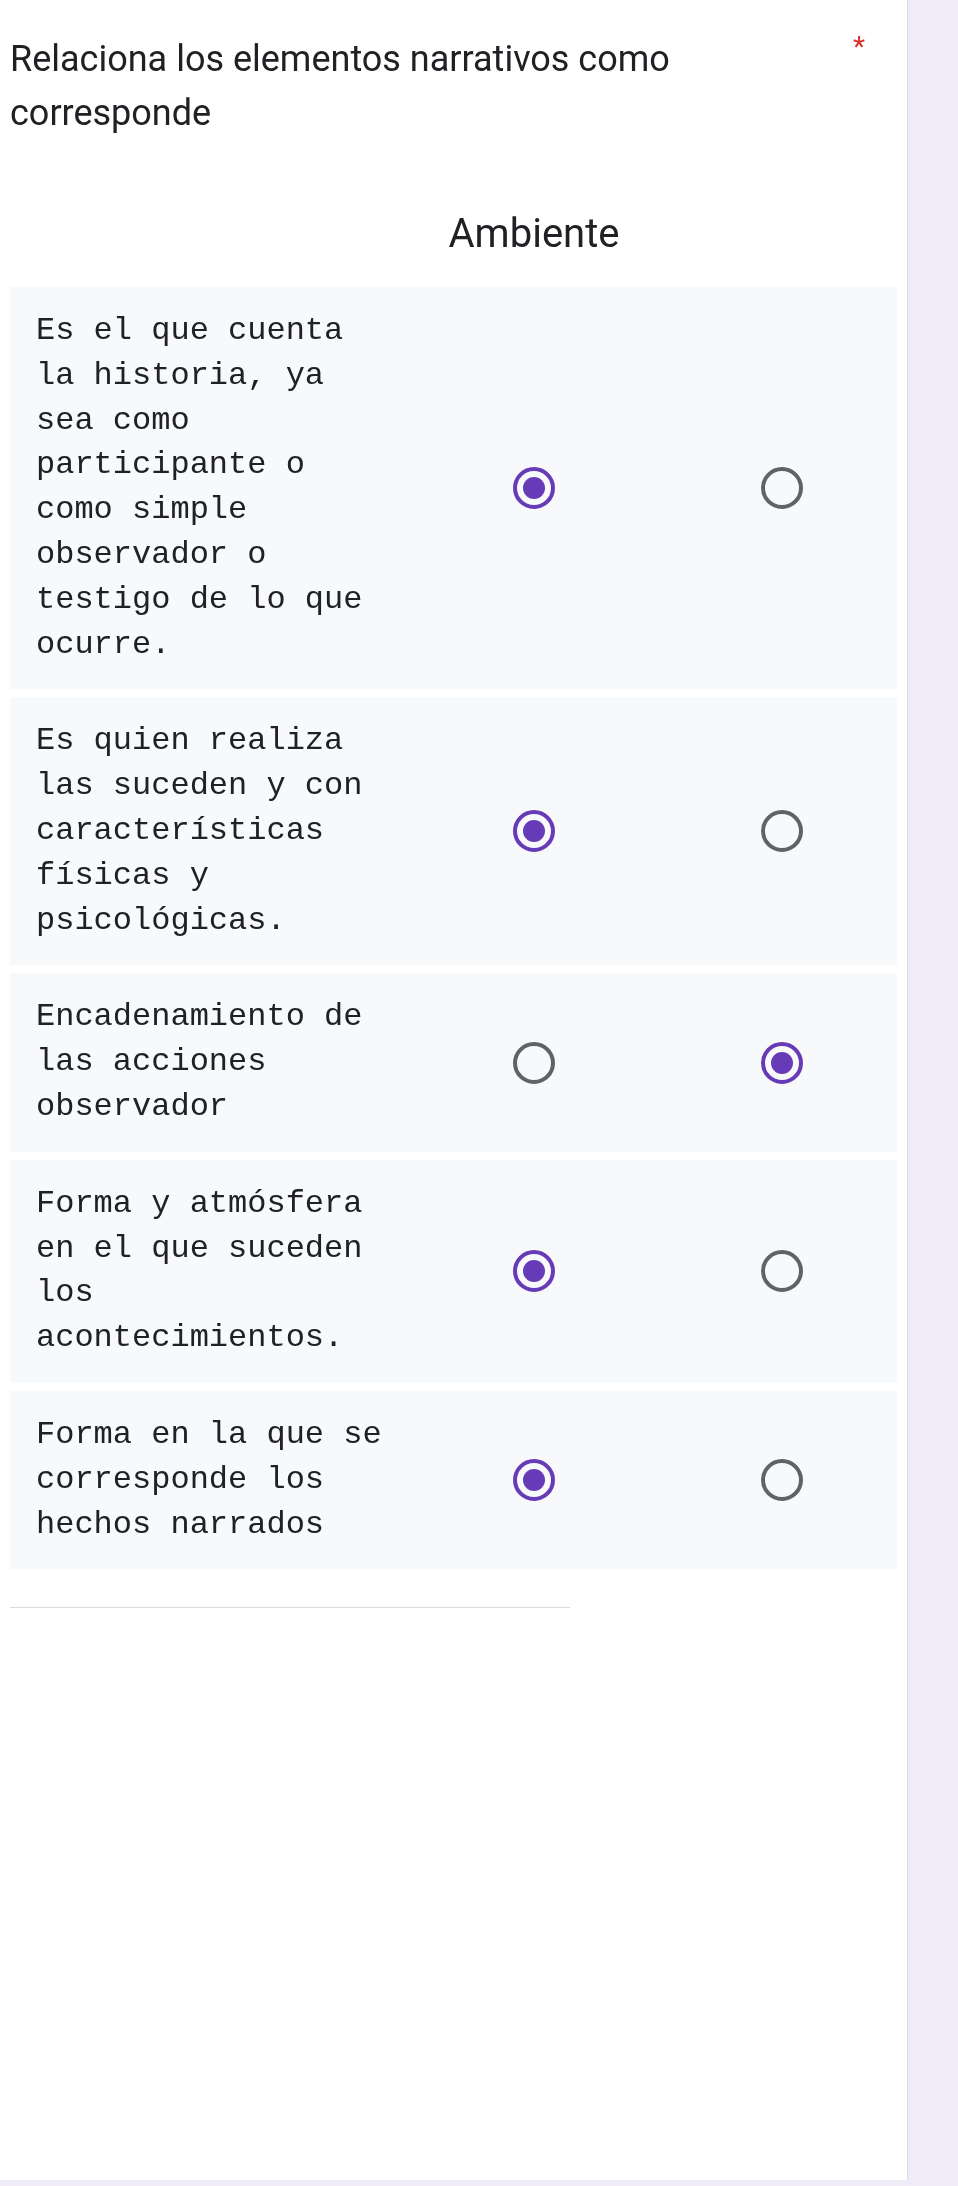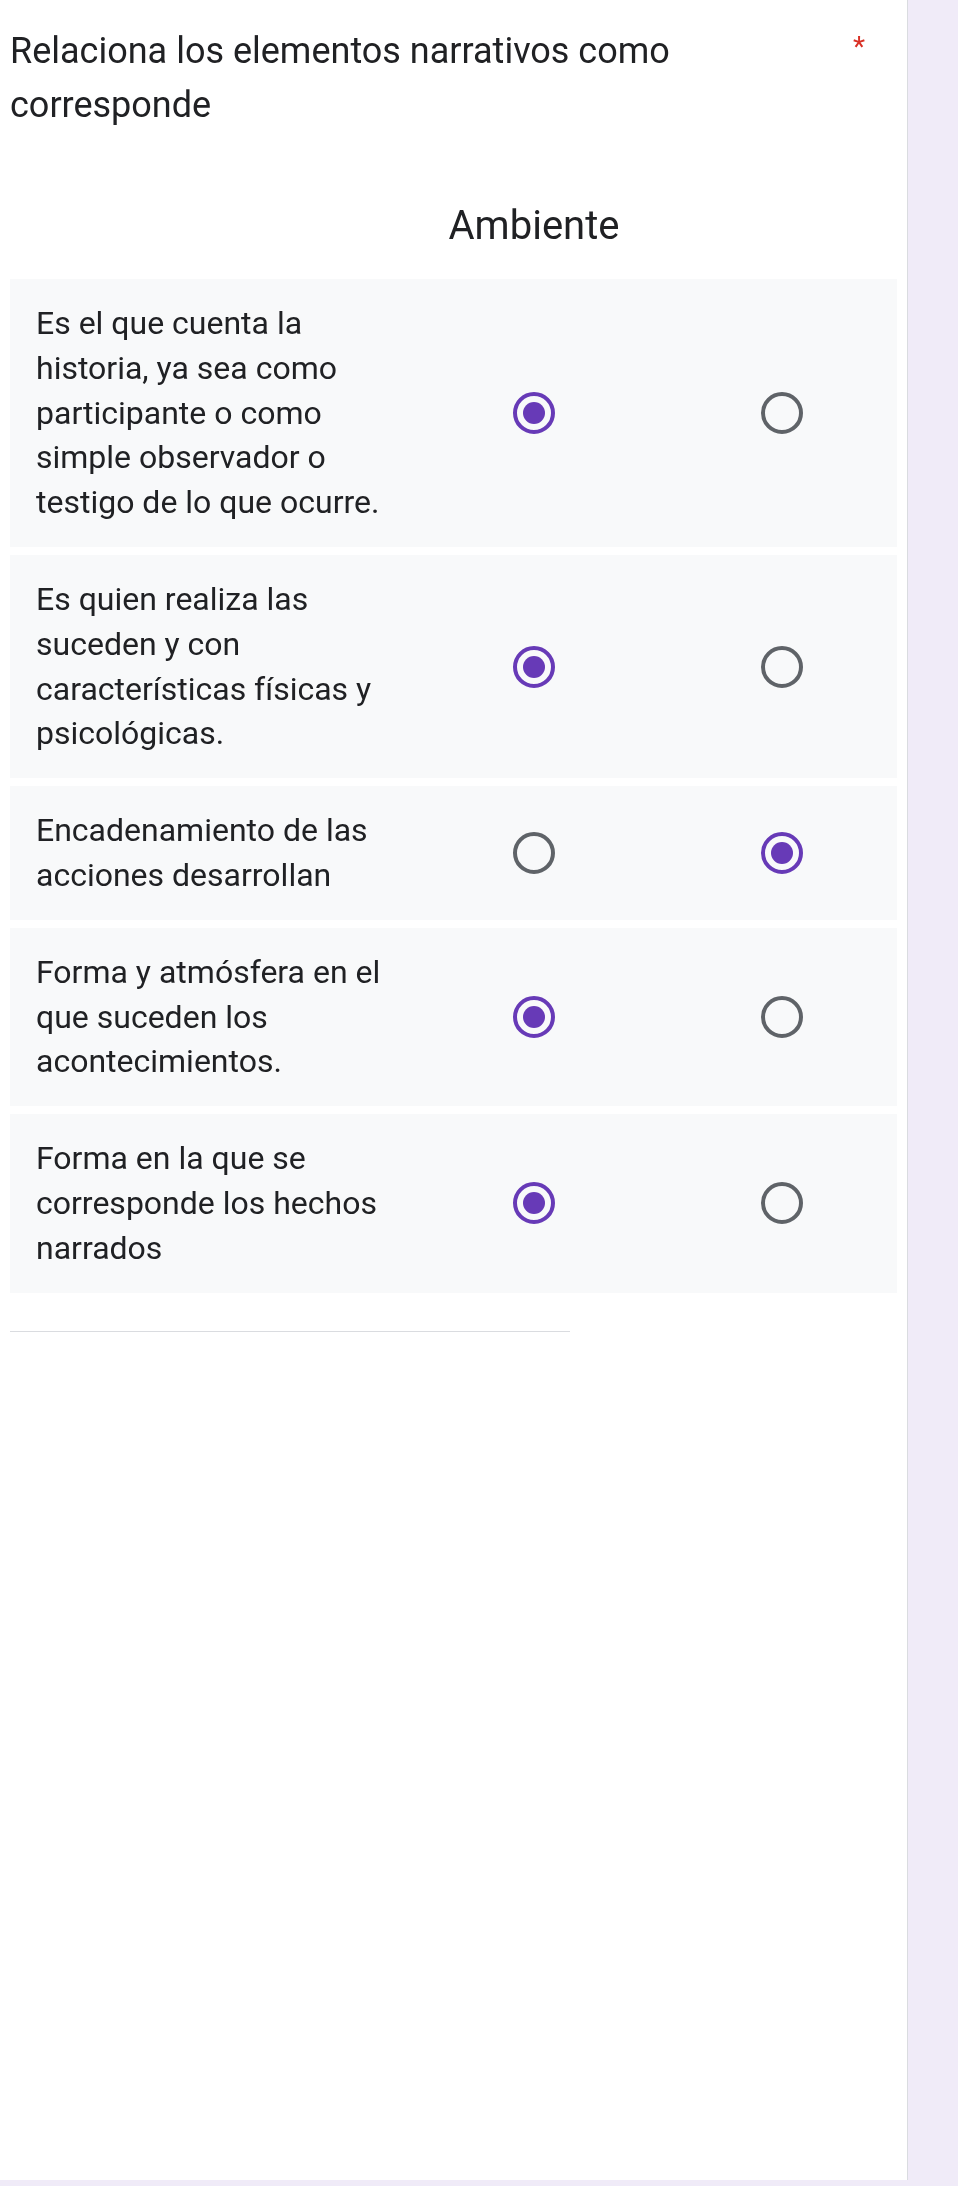--- a/index.html
+++ b/index.html
@@ -22,20 +22,21 @@
     align-items: flex-start;
     gap: 16px;
     padding: 0 0 40px 0;
   }
   .question-title {
     font-size: 36px;
     line-height: 1.5;
     color: #202124;
     font-weight: 400;
     flex: 1;
+    margin-top: 8px;
   }
   .required-star {
     color: #d93025;
     font-size: 28px;
     padding-right: 32px;
     padding-top: 6px;
   }
   .grid {
     position: relative;
     overflow: hidden;
@@ -54,20 +55,21 @@
     text-align: center;
     font-size: 40px;
     color: #202124;
   }
   .grid-row {
     display: flex;
     background: #f8f9fa;
     margin-bottom: 8px;
     min-height: 120px;
     padding: 22px 0;
+    font-family: Liberation Mono, monospace;
   }
   .row-label {
     width: 400px;
     flex-shrink: 0;
     padding-left: 26px;
     padding-right: 20px;
     font-size: 32px;
     line-height: 1.4;
     color: #202124;
   }
@@ -140,21 +142,21 @@
         <div class="grid-row">
           <div class="row-label">Es quien realiza las suceden y con características físicas y psicológicas.</div>
           <div class="radio-cell">
             <span class="radio radio-checked" role="radio" aria-checked="true"></span>
           </div>
           <div class="radio-cell">
             <span class="radio radio-unchecked" role="radio" aria-checked="false"></span>
           </div>
         </div>
         <div class="grid-row">
-          <div class="row-label">Encadenamiento de las acciones desarrollan</div>
+          <div class="row-label">Encadenamiento de las acciones observador</div>
           <div class="radio-cell">
             <span class="radio radio-unchecked" role="radio" aria-checked="false"></span>
           </div>
           <div class="radio-cell">
             <span class="radio radio-checked" role="radio" aria-checked="true"></span>
           </div>
         </div>
         <div class="grid-row">
           <div class="row-label">Forma y atmósfera en el que suceden los acontecimientos.</div>
           <div class="radio-cell">

